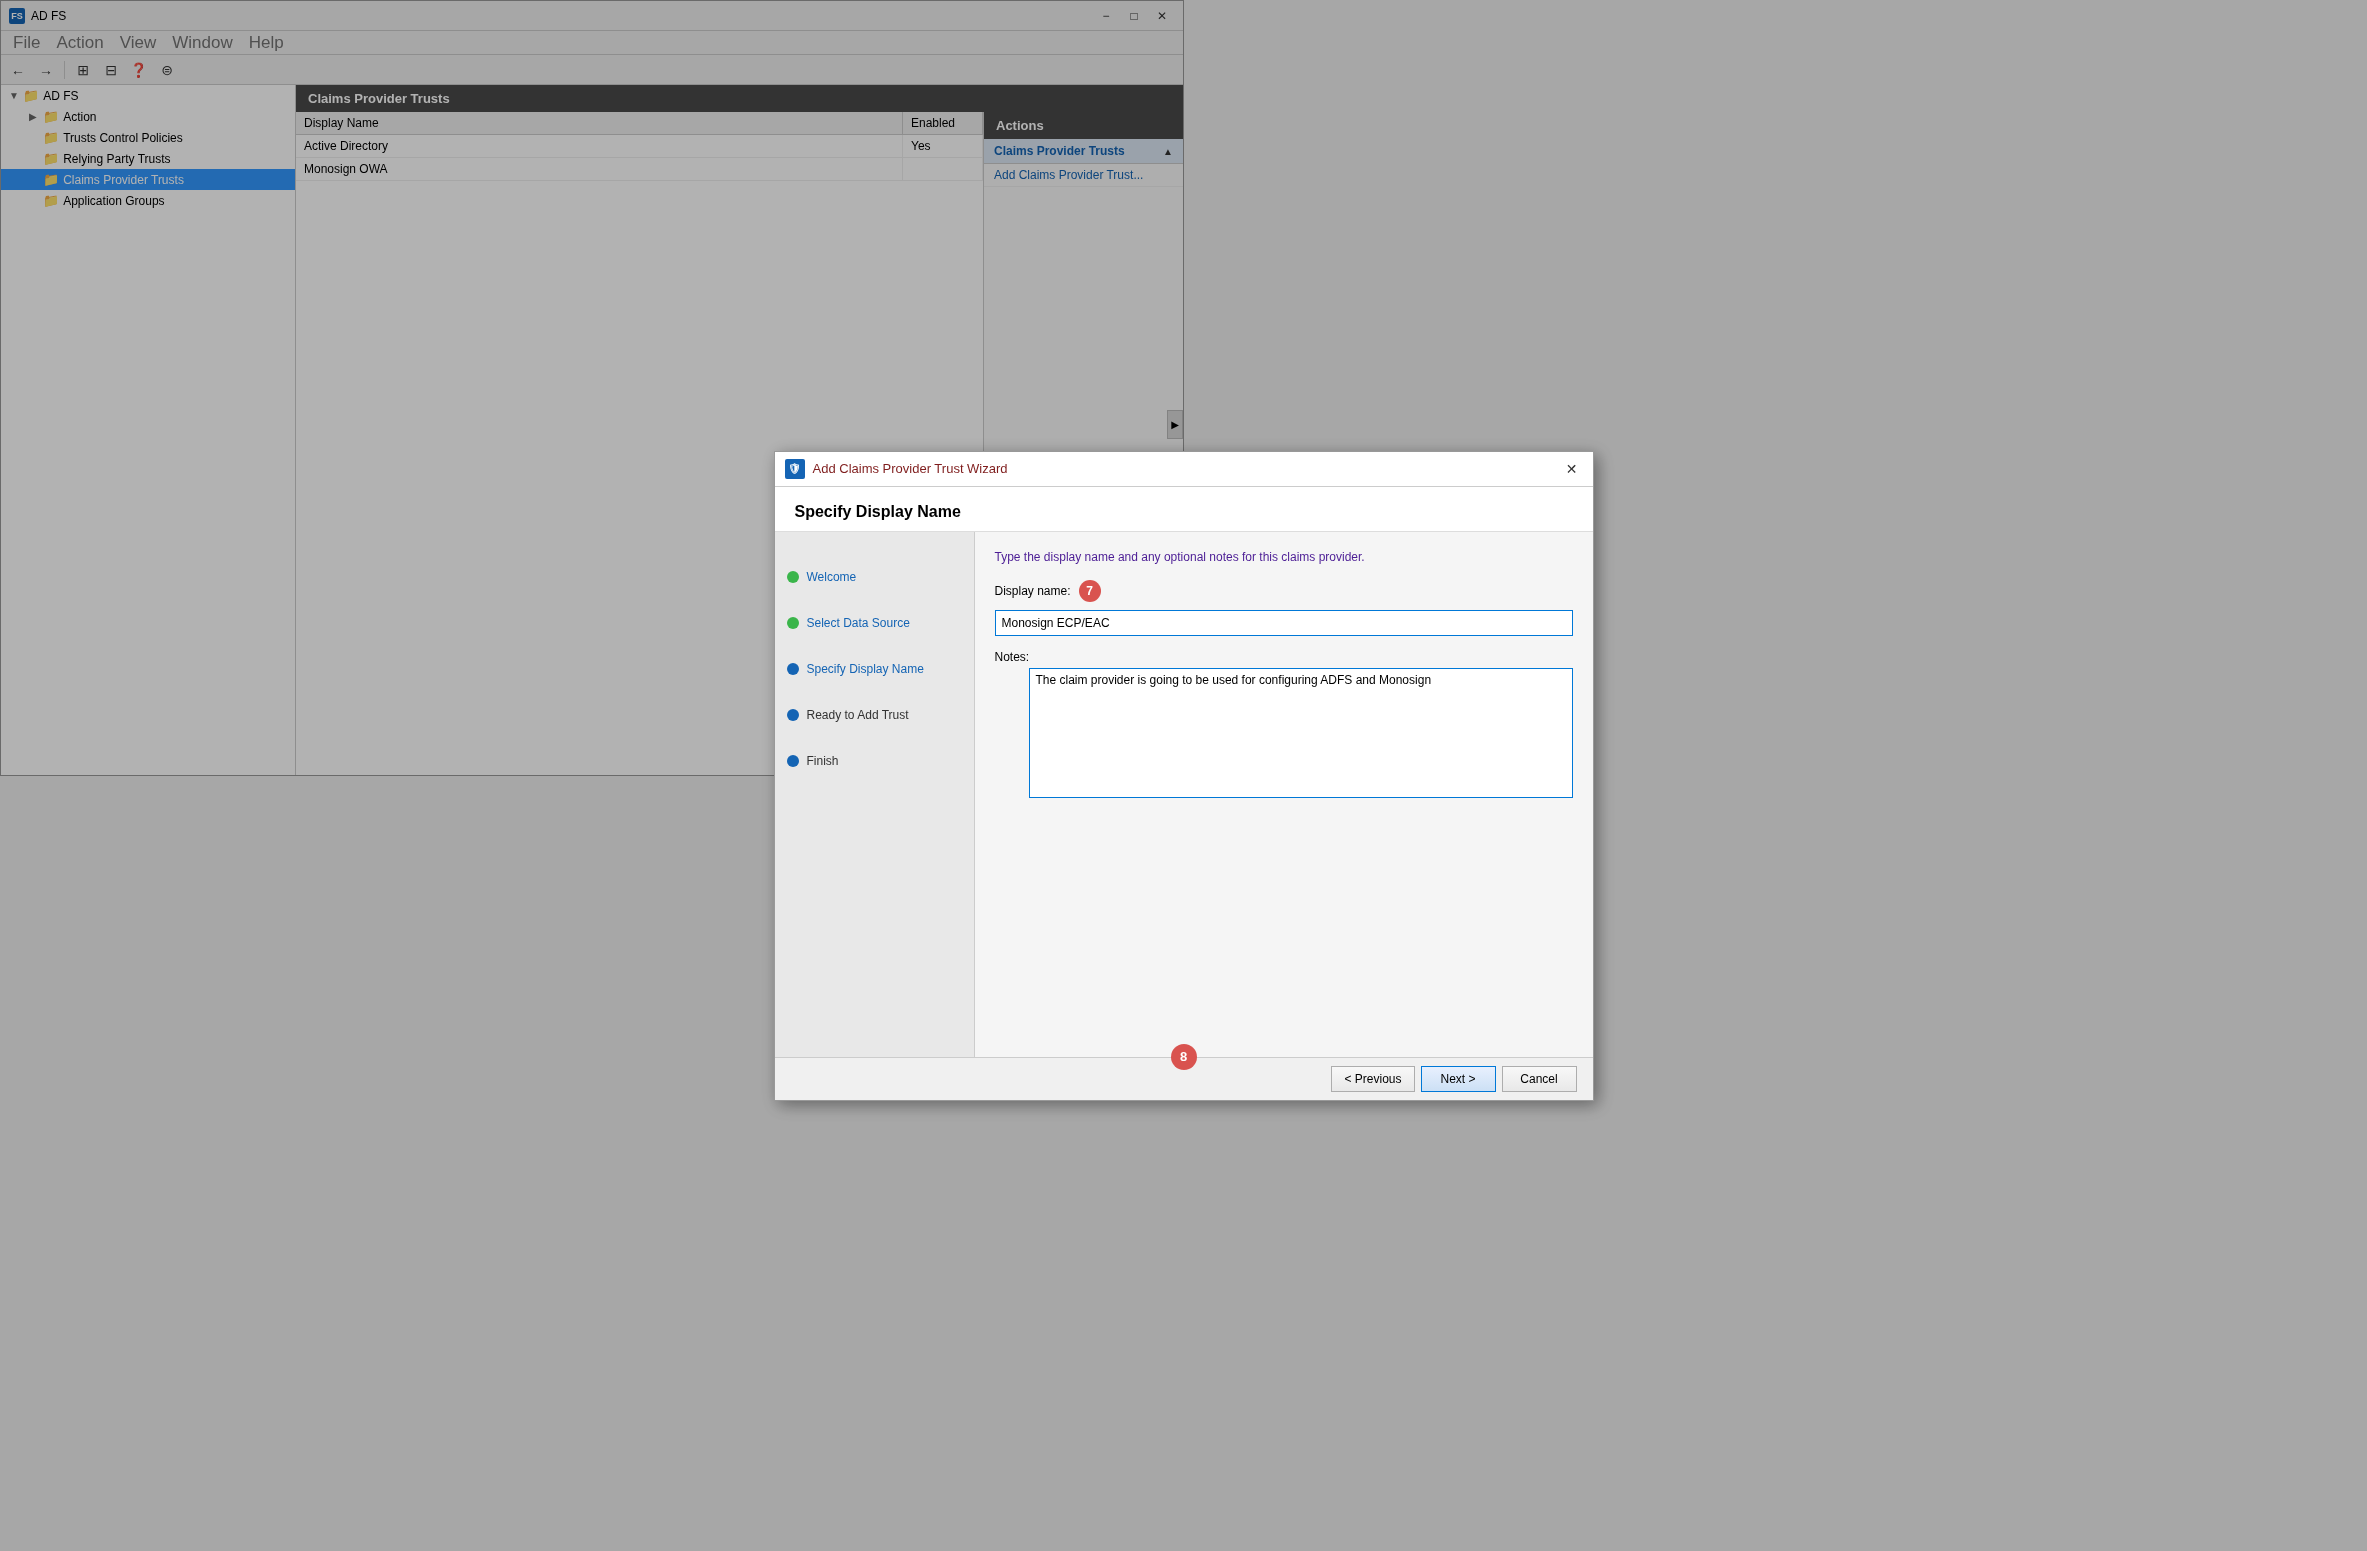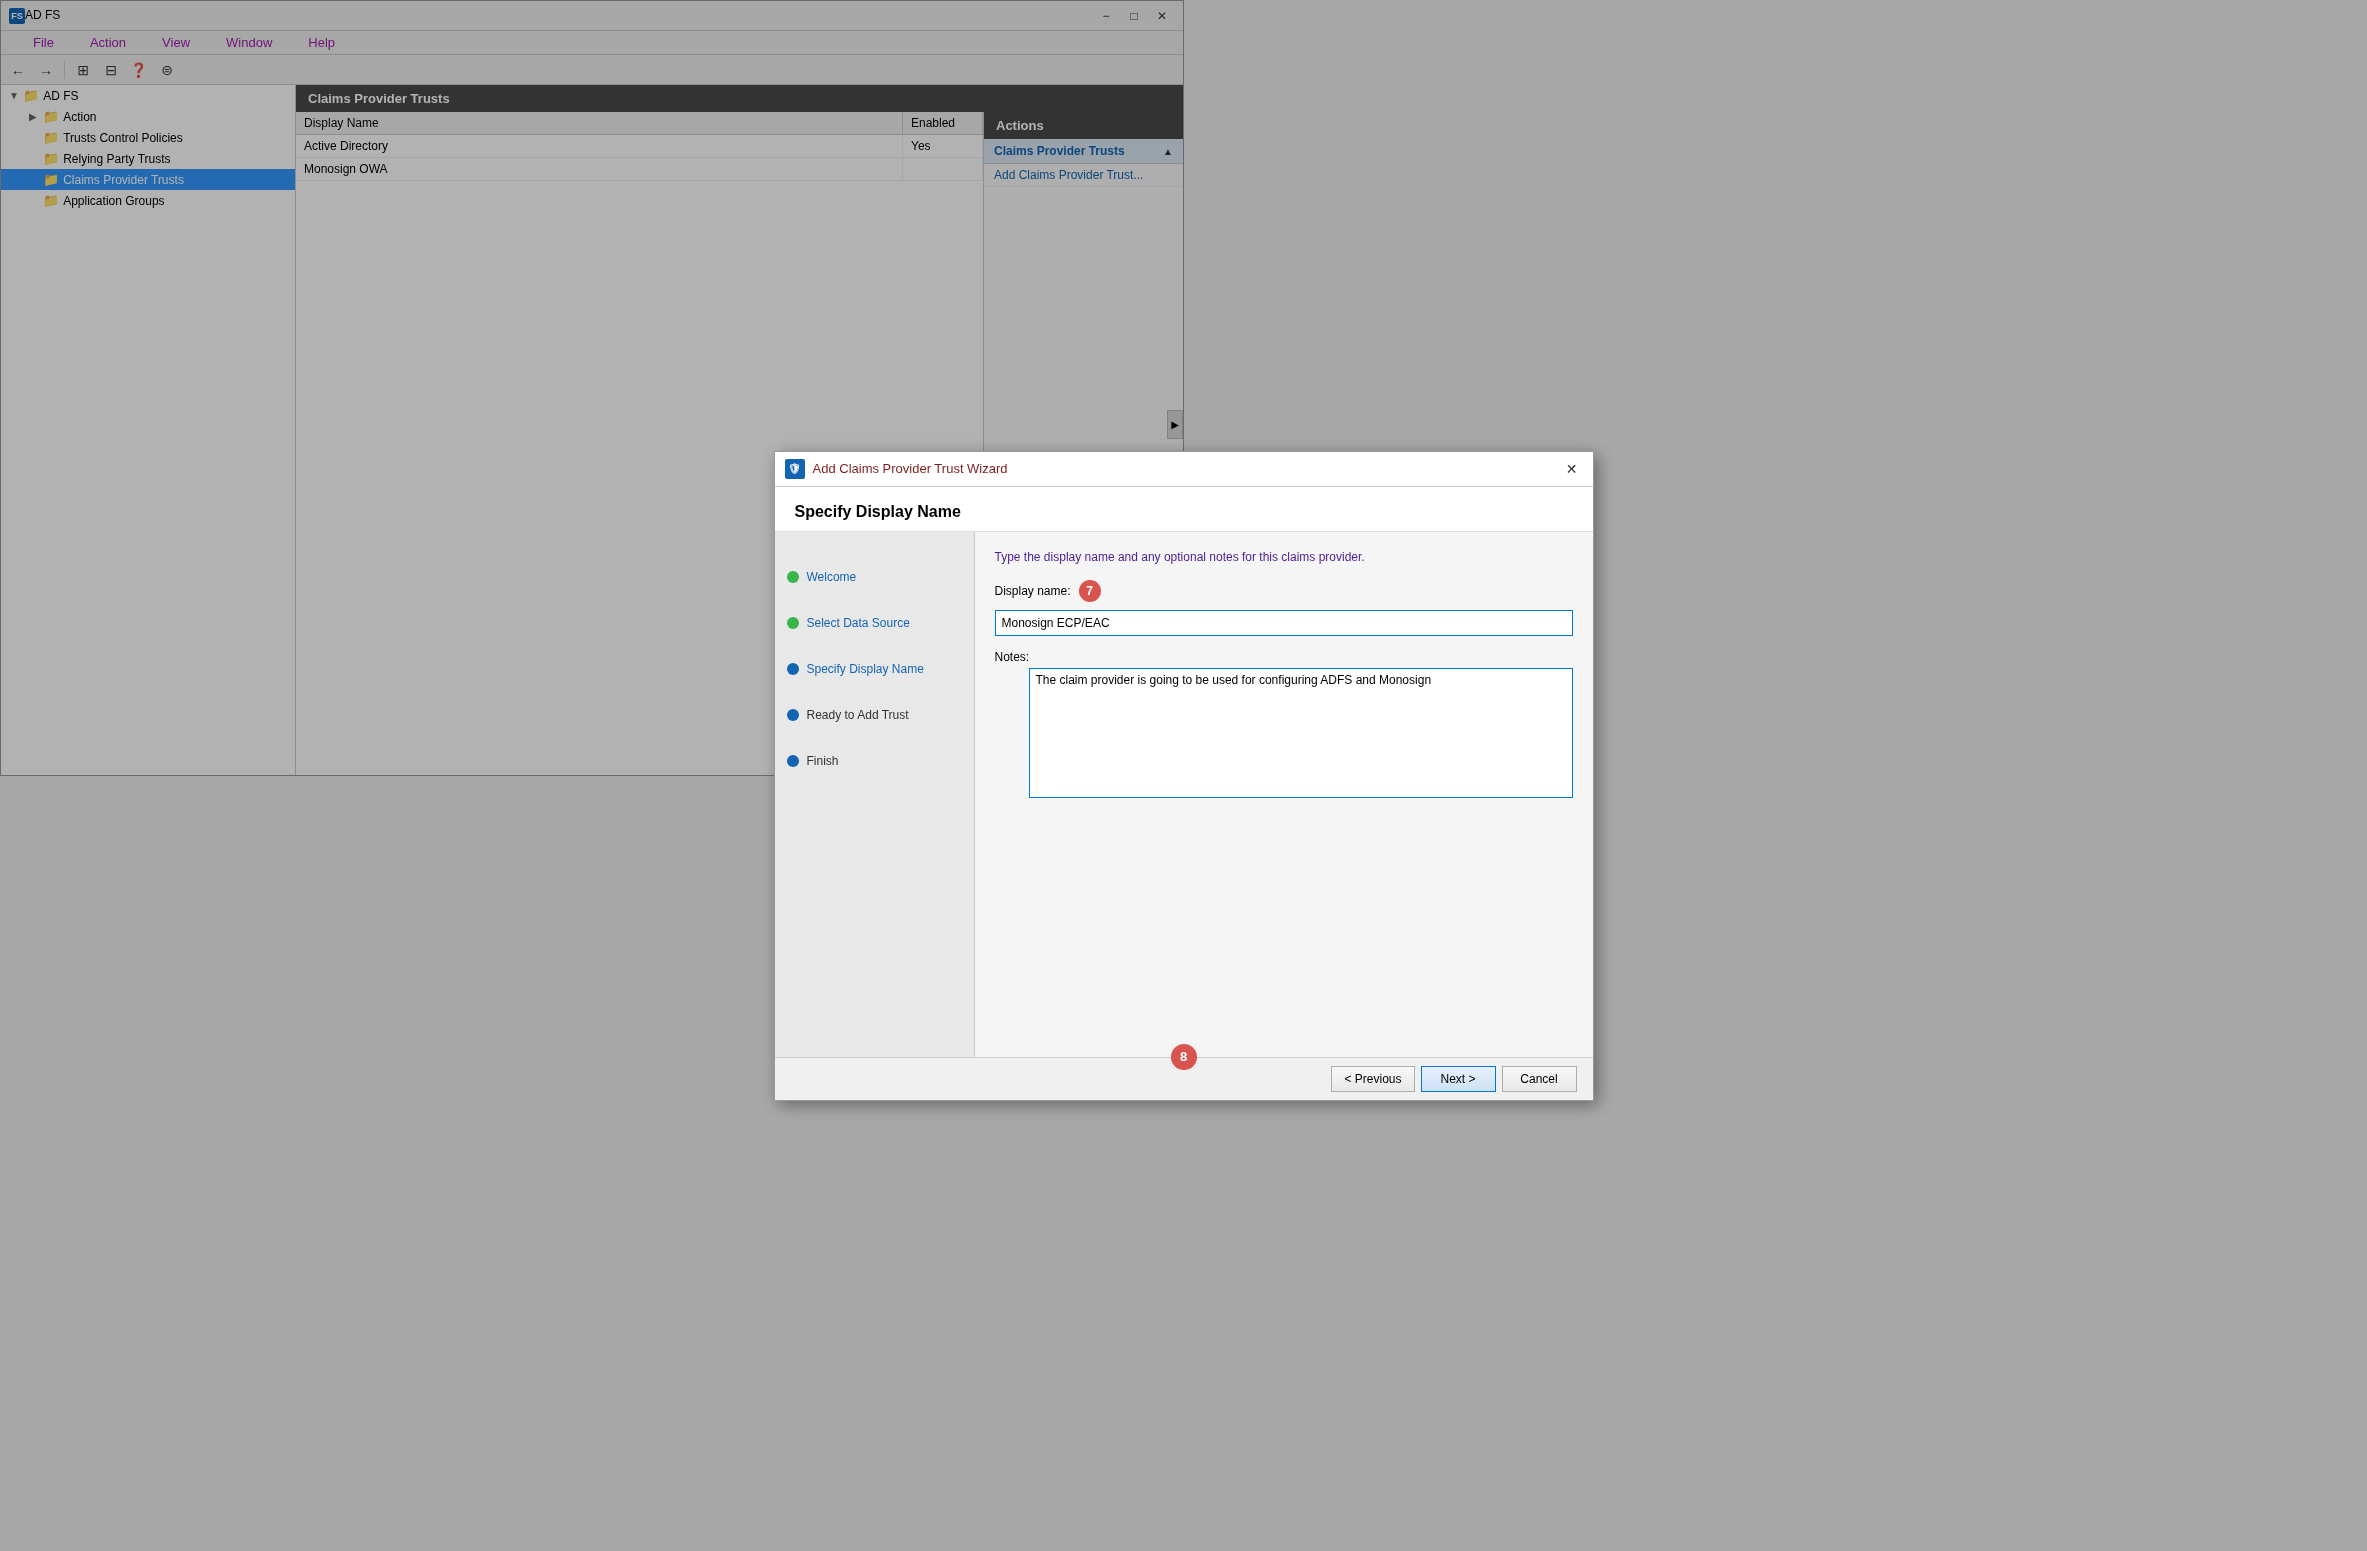--- a/index.html
+++ b/index.html
@@ -26,21 +26,22 @@
       background: #f0f0f0;
       height: 30px;
       display: flex;
       align-items: center;
       padding: 0 8px;
       border-bottom: 1px solid #ccc;
       justify-content: space-between;
     }
     .title-bar-left {
       display: flex;
-      gap: 0;
+      align-items: center;
+      gap: 6px;
     }
     .title-bar-icon {
       width: 16px;
       height: 16px;
       background: #1464b4;
       border-radius: 2px;
       display: flex;
       align-items: center;
       justify-content: center;
       color: white;
@@ -73,23 +74,22 @@
       background: #f0f0f0;
       height: 24px;
       display: flex;
       align-items: center;
       padding: 0 4px;
       border-bottom: 1px solid #ccc;
     }
     .menu-item {
       padding: 2px 8px;
       cursor: pointer;
-      font-size: 13px;
-      color: #a21caf;
-      margin-left: 20px;
+      font-size: 17px;
+      color: #737373;
     }
 
     
     .toolbar {
       background: #f0f0f0;
       height: 30px;
       display: flex;
       align-items: center;
       padding: 0 4px;
       border-bottom: 1px solid #ccc;

